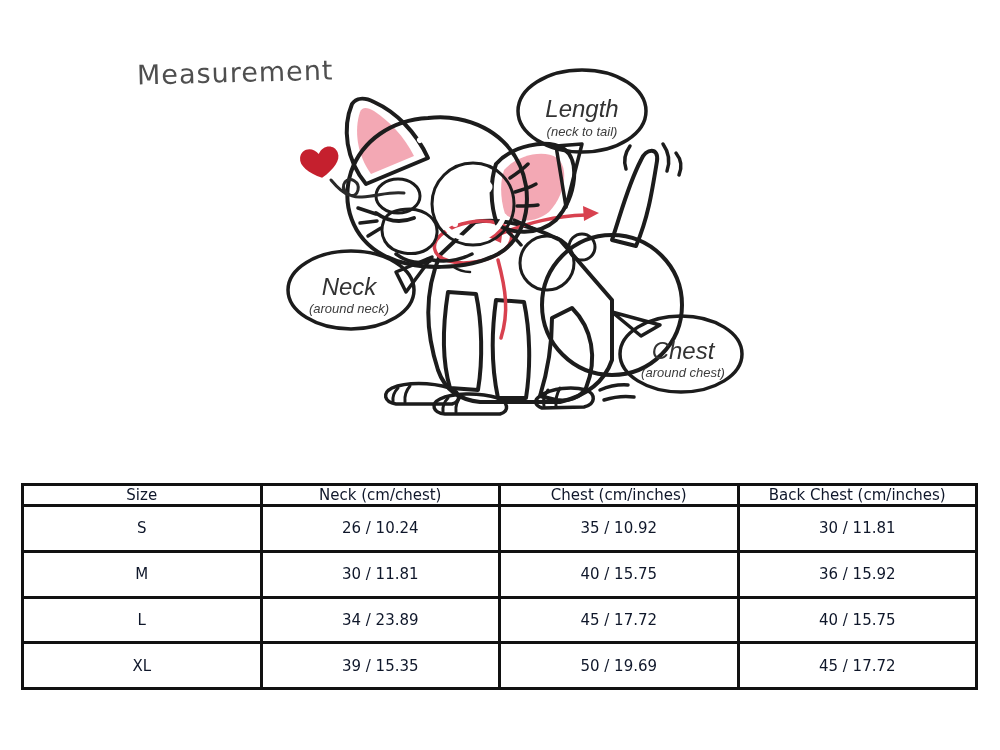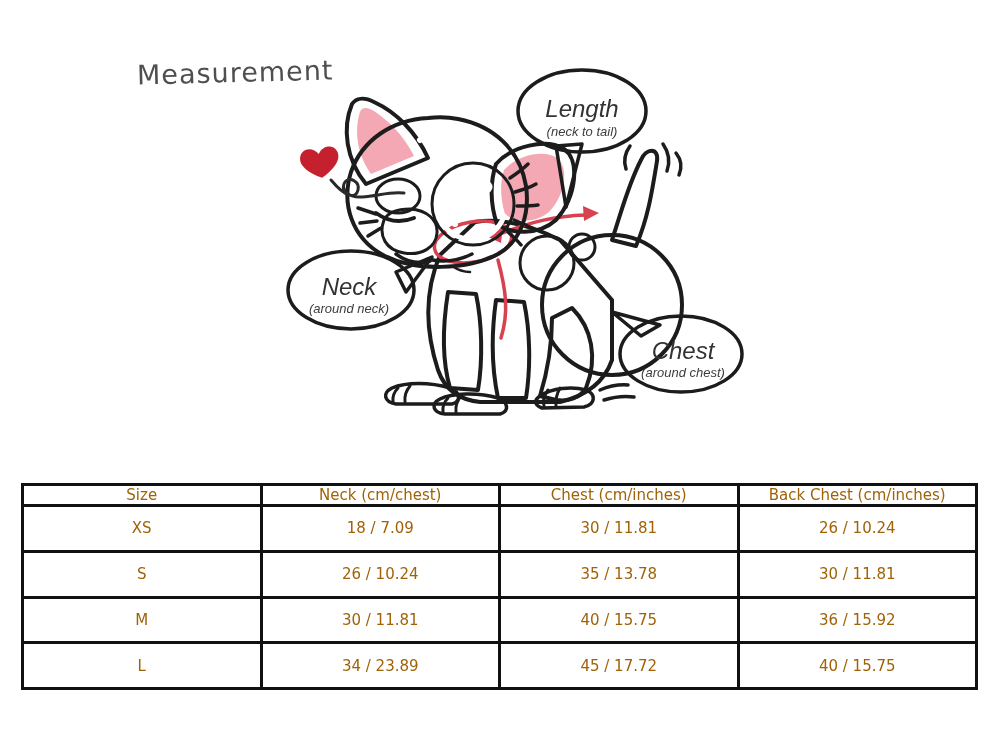--- a/index.html
+++ b/index.html
@@ -17,21 +17,21 @@
   .outline{stroke:#1c1c1c;fill:none;stroke-linecap:round;stroke-linejoin:round;}
   .bub-main{font:italic 24px "Liberation Sans",sans-serif;fill:#333;text-anchor:middle;}
   .bub-sub{font:italic 13px "Liberation Sans",sans-serif;fill:#3d3d3d;text-anchor:middle;}
 
   .size-table{
     position:absolute;left:21px;top:483px;width:957px;height:207px;
     border-collapse:collapse;table-layout:fixed;background:#fff;
   }
   .size-table th,.size-table td{
     border:3px solid #111;text-align:center;vertical-align:middle;
-    font-size:15px;font-weight:400;color:#a16207;padding:0;
+    font-size:15px;font-weight:400;color:#0f172a;padding:0;
     font-family:"DejaVu Sans",sans-serif;
   }
 </style>
 </head>
 <body>
 
 <div class="page-title">Measurement</div>
 
 <svg class="illus" width="1000" height="480" viewBox="0 0 1000 480">
 
@@ -161,37 +161,37 @@
   <thead>
     <tr>
       <th>Size</th>
       <th>Neck (cm/chest)</th>
       <th>Chest (cm/inches)</th>
       <th>Back Chest (cm/inches)</th>
     </tr>
   </thead>
   <tbody>
     <tr>
-      <td>XS</td>
-      <td>18 / 7.09</td>
-      <td>30 / 11.81</td>
-      <td>26 / 10.24</td>
-    </tr>
-    <tr>
       <td>S</td>
       <td>26 / 10.24</td>
-      <td>35 / 13.78</td>
+      <td>35 / 10.92</td>
       <td>30 / 11.81</td>
     </tr>
     <tr>
       <td>M</td>
       <td>30 / 11.81</td>
       <td>40 / 15.75</td>
       <td>36 / 15.92</td>
     </tr>
     <tr>
       <td>L</td>
       <td>34 / 23.89</td>
       <td>45 / 17.72</td>
       <td>40 / 15.75</td>
     </tr>
+    <tr>
+      <td>XL</td>
+      <td>39 / 15.35</td>
+      <td>50 / 19.69</td>
+      <td>45 / 17.72</td>
+    </tr>
   </tbody>
 </table>
 
 </body></html>

